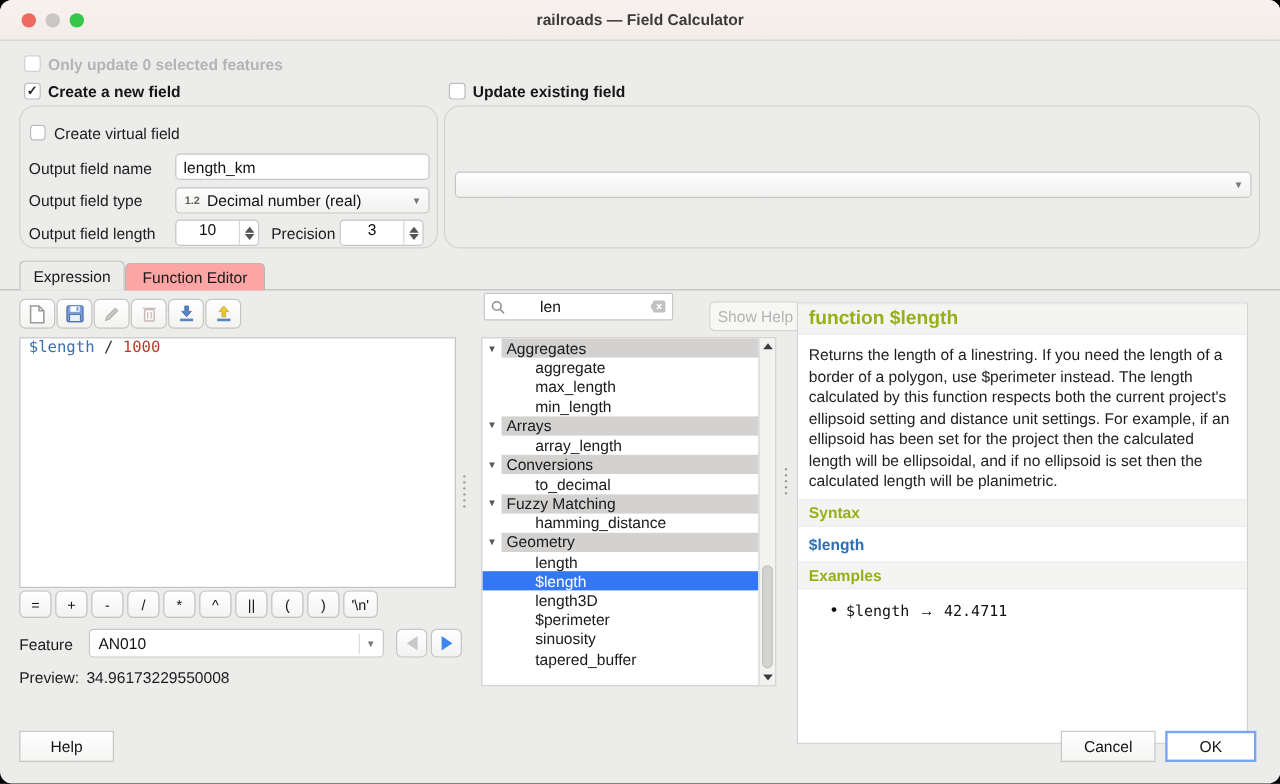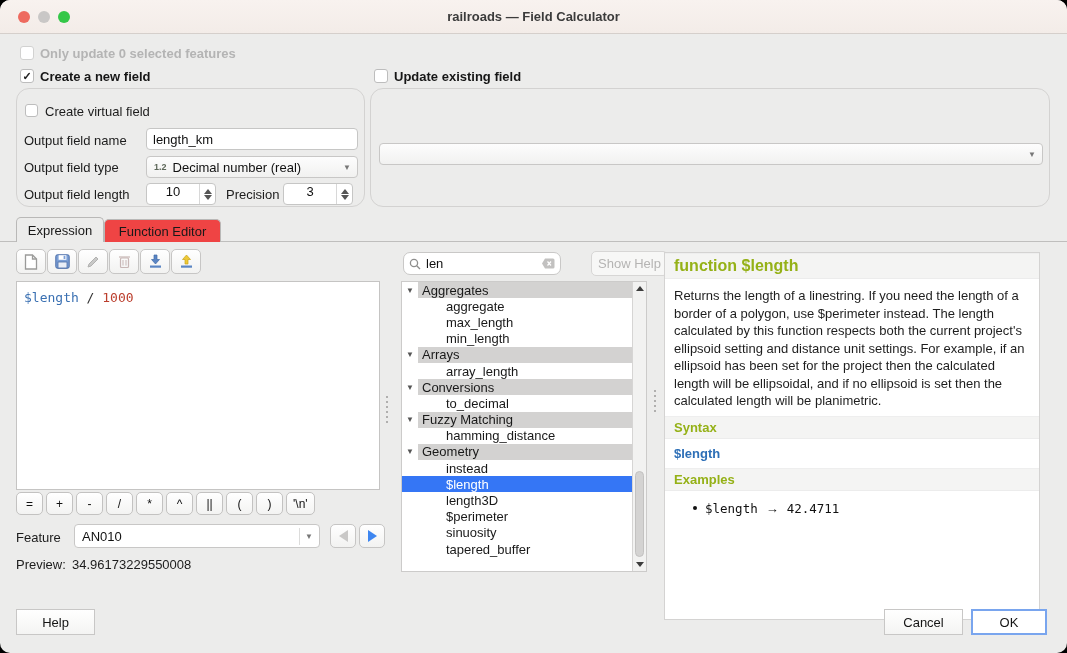--- a/index.html
+++ b/index.html
@@ -36,44 +36,44 @@
   .spin .arrows { width:16px; border-left:1px solid #d8d8d8; display:flex; flex-direction:column;
     align-items:center; justify-content:center; gap:1px; color:#444; }
   .tri-up { width:0; height:0; border-left:4px solid transparent; border-right:4px solid transparent; border-bottom:5px solid #555; }
   .tri-dn { width:0; height:0; border-left:4px solid transparent; border-right:4px solid transparent; border-top:5px solid #555; }
 
   
   .pane-line { position:absolute; left:0; top:241px; width:1067px; height:1px; background:#bfbebd; }
   .tab { position:absolute; font-size:13px; color:#191919; display:flex; align-items:center; justify-content:center;
     border:1px solid #b9b8b7; border-radius:5px 5px 0 0; }
   .tab.active { left:16px; top:217px; width:88px; height:25px; background:#ececeb; border-bottom:none; z-index:2; }
-  .tab.inactive { left:104px; top:219px; width:117px; height:23px; background:#ef4444; border-bottom:none; }
+  .tab.inactive { left:104px; top:219px; width:117px; height:23px; background:#fca5a5; border-bottom:none; }
 
   
   .toolbtn { position:absolute; top:249px; width:30px; height:25px; border:1px solid #c7c6c5; border-radius:5px;
     background:linear-gradient(#ffffff,#f2f2f1); display:flex; align-items:center; justify-content:center; }
   .toolbtn svg { display:block; }
 
   
   .expr { position:absolute; left:16px; top:281px; width:364px; height:209px; background:#fff;
-    border:1px solid #c5c4c3; font-family:"DejaVu Sans Mono",monospace; font-size:13px; padding:8px 7px; }
+    border:1px solid #c5c4c3; font-family:"DejaVu Sans Mono",monospace; font-size:13px; padding:0 7px; }
 
   
   .oprow { position:absolute; left:16px; top:492px; display:flex; gap:3px; }
   .op-btn { min-width:27px; height:23px; border:1px solid #c3c2c1; border-radius:5px;
     background:linear-gradient(#ffffff,#f3f3f2); font-size:12px; color:#111; padding:0 6px;
     font-family:"Liberation Sans",sans-serif; }
 
   
   .navbtn { position:absolute; top:524px; width:26px; height:24px; border:1px solid #c6c5c4; border-radius:5px;
     background:linear-gradient(#ffffff,#f2f2f1); display:flex; align-items:center; justify-content:center; }
 
   
-  .search { position:absolute; left:403px; top:252px; width:158px; height:23px; background:#fff;
-    border:1px solid #c9c8c7; border-radius:7px; display:flex; align-items:center; padding:0 5px; }
+  .search { position:absolute; left:403px; top:244px; width:158px; height:23px; background:#fff;
+    border:1px solid #c9c8c7; border-radius:2px; display:flex; align-items:center; padding:0 5px;gap:24px; }
   .search input { border:none; outline:none; flex:1; font-size:13px; color:#111; min-width:0;
     font-family:"Liberation Sans",sans-serif; background:transparent; }
   .showhelp { position:absolute; left:568px; top:251px; width:77px; height:25px; border:1px solid #d7d6d5;
     border-radius:5px; background:#f7f7f6; color:#b5b4b3; font-size:13px;margin-left:23px; }
   .tree { position:absolute; left:401px; top:281px; width:246px; height:291px; background:#fff;
     border:1px solid #cccbca; overflow:hidden; }
   .tree-inner { position:absolute; left:0; top:0; right:14px; bottom:0; }
   .tree-row { height:16.2px; display:flex; align-items:center; font-size:13px; color:#191919; }
   .tree-row .tw { width:16px; text-align:center; font-size:8px; color:#555; flex:none; }
   .tree-row .gl { flex:1; background:#d3d2d1; padding-left:4px; height:100%; display:flex; align-items:center; }
@@ -308,21 +308,21 @@
           <span class="gl">Fuzzy Matching</span>
         </div>
         <div class="tree-row item">
           <span>hamming_distance</span>
         </div>
         <div class="tree-row">
           <span class="tw">▼</span>
           <span class="gl">Geometry</span>
         </div>
         <div class="tree-row item">
-          <span>instead</span>
+          <span>length</span>
         </div>
         <div class="tree-row item selected">
           <span>$length</span>
         </div>
         <div class="tree-row item">
           <span>length3D</span>
         </div>
         <div class="tree-row item">
           <span>$perimeter</span>
         </div>

